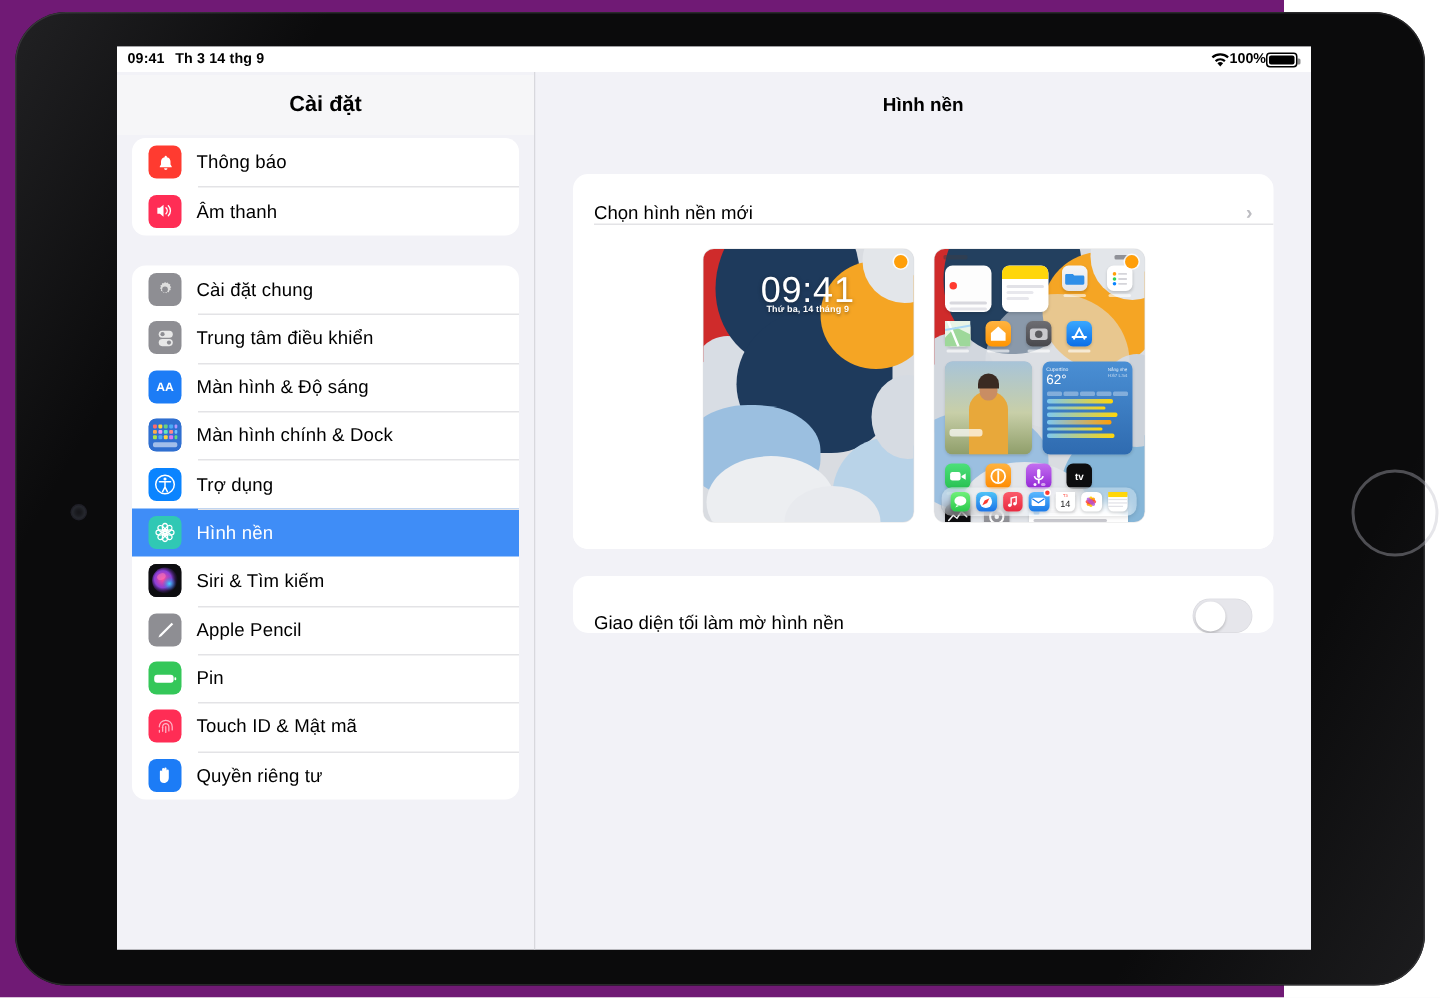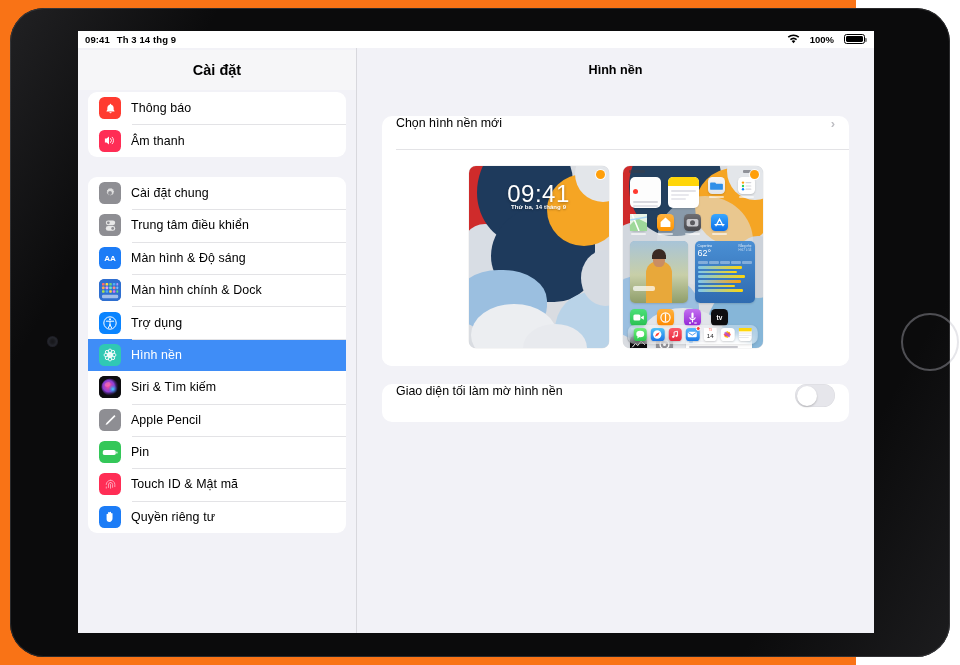--- a/index.html
+++ b/index.html
@@ -2,21 +2,21 @@
 <html><head>
 <meta charset="utf-8">
 <style>
   * { box-sizing: border-box; margin: 0; padding: 0; }
   html, body {
     width: 960px; height: 665px;
     background: #ffffff;
     font-family: "Liberation Sans", sans-serif;
     overflow: hidden;
   }
-  #root { position: relative; width: 856px; height: 665px; background: #f97316; }
+  #root { position: relative; width: 856px; height: 665px; background: #701a75; }
 
   
   .ipad-body {
     position: absolute; left: 10px; top: 8px;
     width: 940px; height: 649px;
     background: #0b0b0c;
     border-radius: 34px;
     box-shadow: 0 0 0 1px #2a2a2c inset;
   }
   .ipad-shade {
@@ -49,21 +49,21 @@
   
   .statusbar {
     position: absolute; left: 0; top: 0; width: 100%; height: 17px;
     display: flex; align-items: center; justify-content: space-between;
     padding: 0 9px 0 7px;
     font-size: 9.5px; font-weight: bold; color: #000;
     background: #ffffff;
     z-index: 6;
   }
   .sb-left { display: flex; align-items: center; gap: 7px; letter-spacing: .1px; }
-  .sb-right { display: flex; align-items: flex-start; gap: 10px; }
+  .sb-right { display: flex; align-items: center; gap: 0; }
   .wifi-icon { display: block; }
   .batt {
     position: relative; width: 21px; height: 10px;
     border: 1px solid #000; border-radius: 2.6px;
     display: inline-block;
   }
   .batt::after {
     content: ""; position: absolute; right: -3px; top: 3px;
     width: 1.6px; height: 4px; background: rgba(0,0,0,.45);
     border-radius: 0 1px 1px 0;
@@ -123,21 +123,21 @@
   }
   .detail-title {
     height: 40px; display: flex; align-items: center; justify-content: center;
     font-size: 12.6px; font-weight: bold; color: #000;
   }
   .detail-body { padding: 26px 25px 0 25px; }
   .card {
     background: #fff; border-radius: 10px; overflow: hidden;
   }
   .card-row {
-    display: flex; align-items: flex-start; justify-content: space-between;
+    display: flex; align-items: flex-end; justify-content: space-between;
     height: 33px; padding: 0 14px;
     font-size: 12.4px; color: #000;
   }
   .chevron { color: #bdbdc2; font-size: 13px; font-weight: 600; }
   .divider-inset { height: 1px; background: #e3e3e6; margin-left: 14px; }
 
   .previews {
     display: flex; justify-content: center; gap: 14px;
     padding: 16px 0 18px 0;
     background: #fff;

